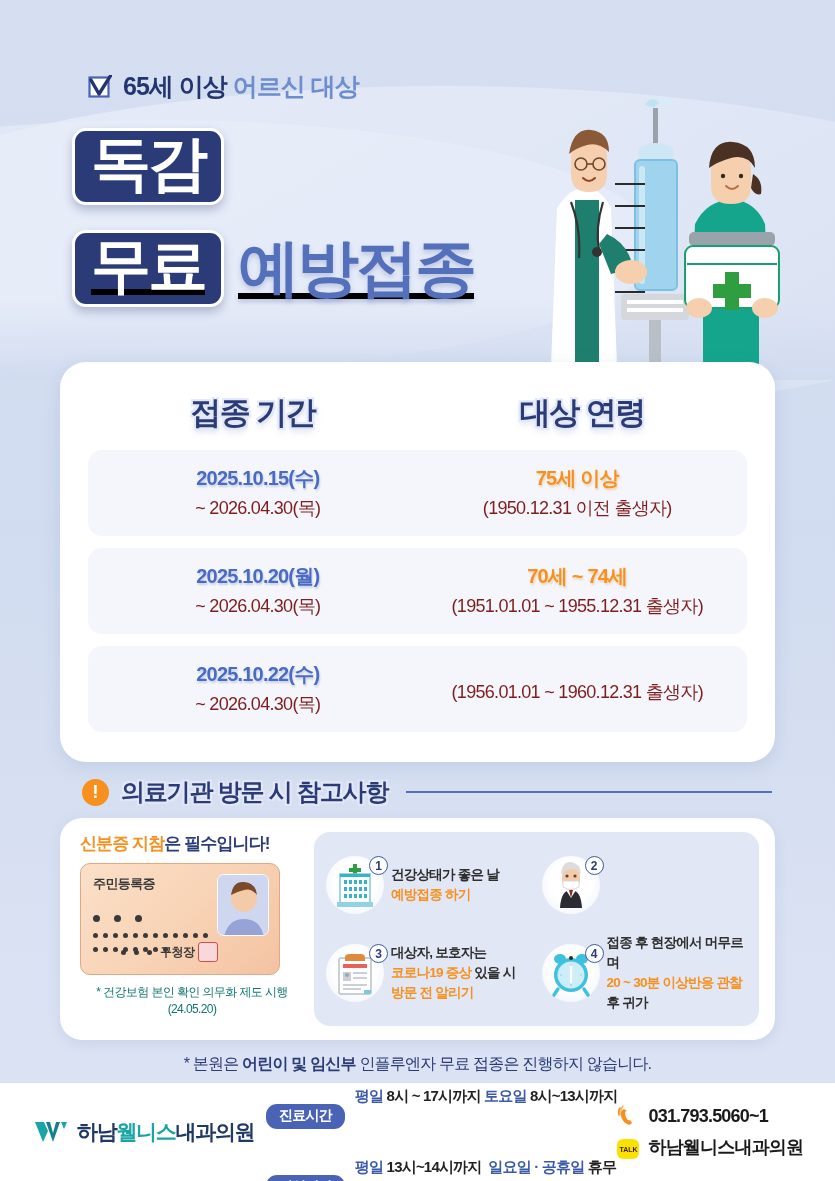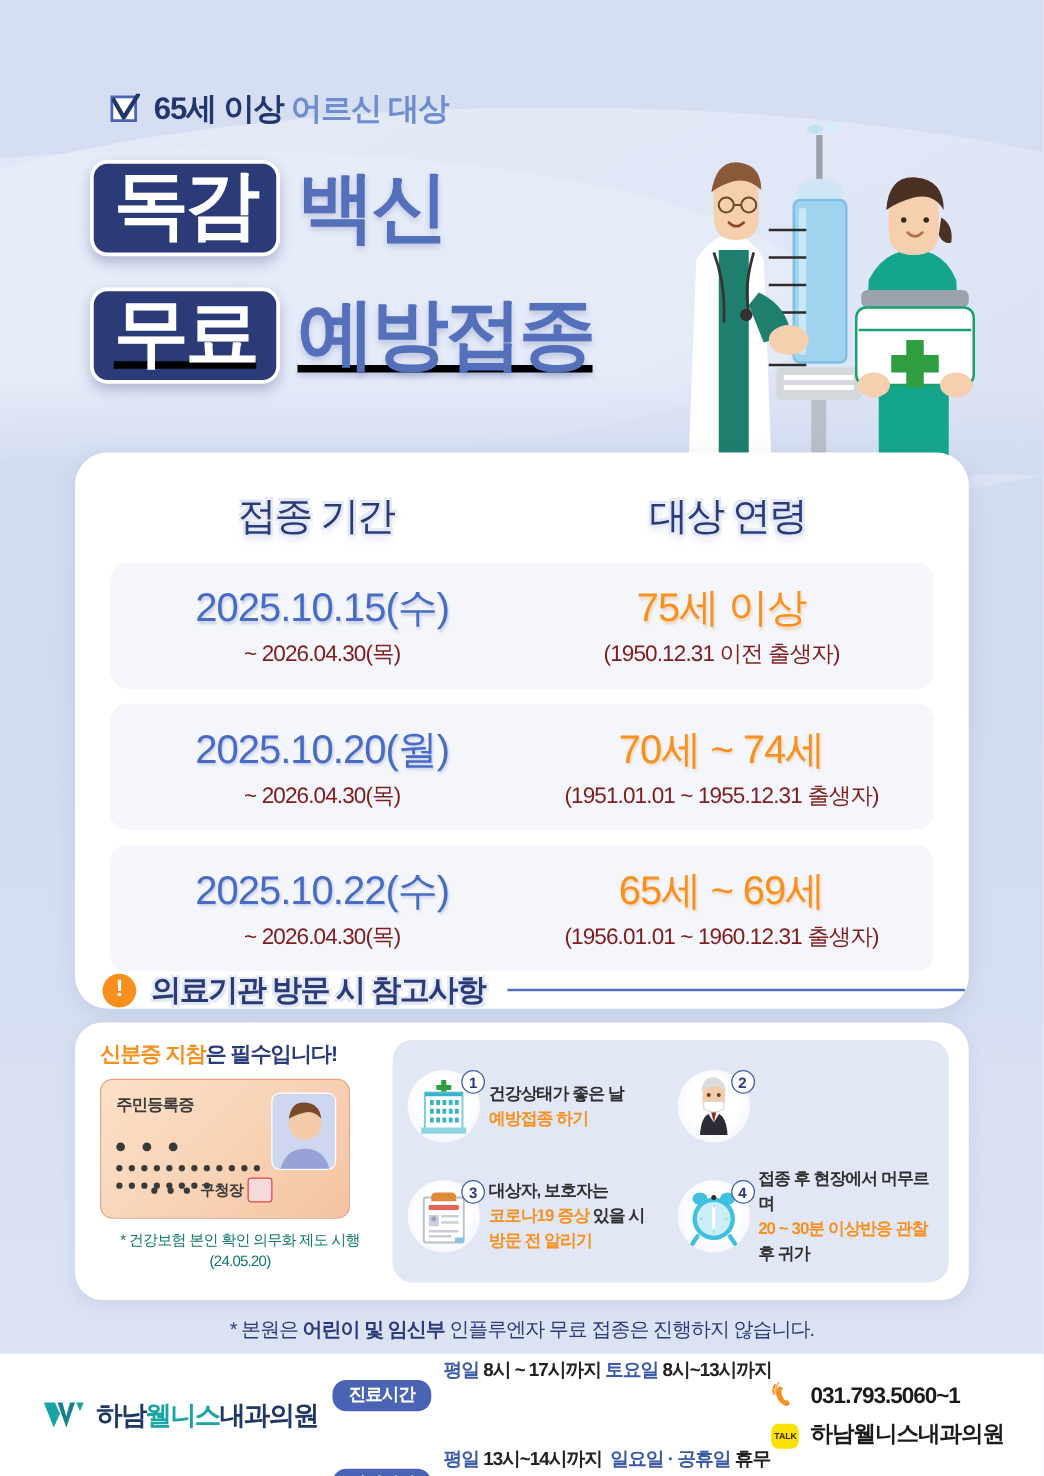--- a/index.html
+++ b/index.html
@@ -73,33 +73,33 @@
   .card {
     position: absolute; left: 60px; top: 362px; width: 715px;
     background: #ffffff; border-radius: 26px;
     padding: 30px 28px 30px 28px;
     box-shadow: 0 5px 18px rgba(90,110,165,.16);
     z-index: 7;
   }
   .card-heads { display: flex; margin-bottom: 16px; }
   .card-heads > div { flex: 1; text-align: center; }
   .hd {
-    font-size: 31px; font-weight: 400; color: #2b3b77; letter-spacing: -1.5px;
+    font-size: 31px; font-weight: 700; color: #2b3b77; letter-spacing: -1.5px;
     text-shadow: 2px 2px 0 #e3e8f7, -2px 2px 0 #e3e8f7, 2px -2px 0 #e3e8f7, -2px -2px 0 #e3e8f7,
                  0 4px 6px rgba(120,140,195,.35);
   }
   .srow {
     display: flex; align-items: center;
     background: #f4f6fb; border-radius: 14px;
     padding: 16px 10px; margin-bottom: 12px;
   }
   .srow:last-child { margin-bottom: 0; }
   .scell { flex: 1; text-align: center; }
   .s-main {
-    font-size: 32px; font-weight: 400; letter-spacing: -.8px;
+    font-size: 20px; font-weight: 700; letter-spacing: -.8px;
     color: #4a6bc4; line-height: 1.25;
     text-shadow: 1px 2px 2px rgba(120,140,195,.35);
   }
   .s-main.age { color: #f7901e; text-shadow: 1px 2px 2px rgba(230,150,70,.35); }
   .s-sub { font-size: 18px; color: #7f1d1d; letter-spacing: -.7px; margin-top: 5px; }
 
   
   .notice-head {
     position: absolute; left: 82px; top: 776px;
     display: flex; align-items: center; gap: 12px; width: 690px; z-index: 7;
@@ -225,21 +225,20 @@
   </svg>
   <div class="kicker-text">
     <span class="k1">65세 이상</span>
     <span class="k2">어르신 대상</span>
   </div>
 </div>
 
 <div class="title-block">
   <div class="title-row">
     <span class="tag">독감</span>
-    <span class="title-word">백신</span>
   </div>
   <div class="title-row">
     <span class="tag">무료</span>
     <span class="title-word">예방접종</span>
   </div>
 </div>
 
 <svg class="illus" viewBox="0 0 300 270">
 
   <g>
@@ -331,21 +330,20 @@
       <div class="s-sub">(1951.01.01 ~ 1955.12.31 출생자)</div>
     </div>
   </div>
 
   <div class="srow">
     <div class="scell">
       <div class="s-main">2025.10.22(수)</div>
       <div class="s-sub">~ 2026.04.30(목)</div>
     </div>
     <div class="scell">
-      <div class="s-main age">65세 ~ 69세</div>
       <div class="s-sub">(1956.01.01 ~ 1960.12.31 출생자)</div>
     </div>
   </div>
 </div>
 
 <div class="notice-head">
   <div class="bang">!</div>
   <div class="notice-title">의료기관 방문 시 참고사항</div>
   <div class="hrule"></div>
 </div>

